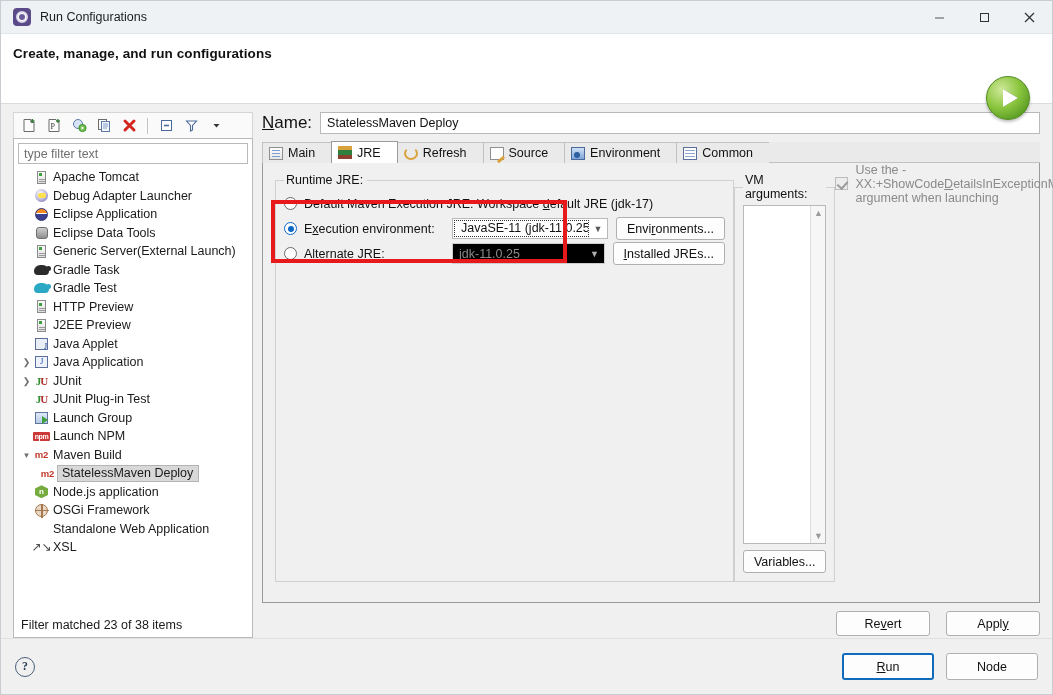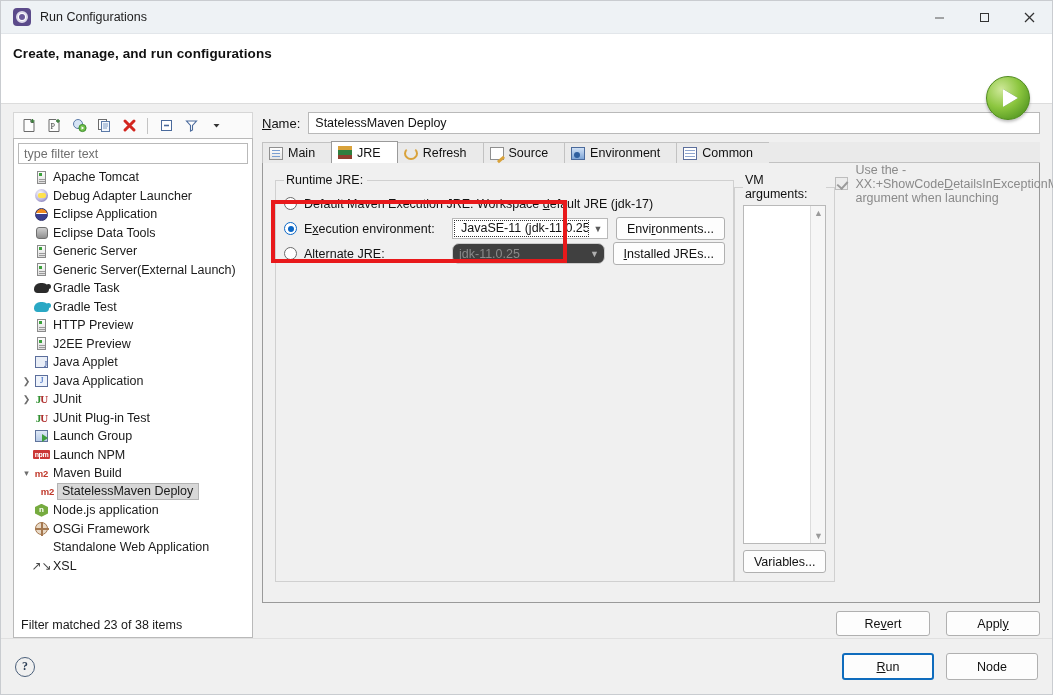--- a/index.html
+++ b/index.html
@@ -148,21 +148,21 @@
   .ic-node{width:13px;height:13px;background:#76ab3f;clip-path:polygon(50% 0,100% 25%,100% 75%,50% 100%,0 75%,0 25%);display:flex;align-items:center;justify-content:center;}
   .ic-node span{color:#fff;font-size:8px;font-weight:bold;line-height:1;}
   .ic-osgi{width:13px;height:13px;border-radius:50%;border:1.5px solid #a5784f;position:relative;background:#e8d9c6;}
   .ic-osgi:before{content:"";position:absolute;left:5px;top:-1px;width:1.5px;height:14px;background:#a5784f;}
   .ic-osgi:after{content:"";position:absolute;top:5px;left:-1px;width:14px;height:1.5px;background:#a5784f;}
   .ic-xsl{font-size:12px;color:#4a4a4a;line-height:1;}
 
   
   .right { flex:1; display:flex; flex-direction:column; min-width:0; }
   .name-row { display:flex; align-items:center; gap:8px; margin-bottom:7px; padding-left:3px;}
-  .name-lbl { font-size:13px; }
+  .name-lbl { font-size:17px; }
   .name-lbl u { text-decoration:underline; }
   .name-input {
     flex:1; height:22px; border:1px solid #b9b9b9; background:#fff;
     padding:1px 6px; font-size:12.5px; font-family:"Liberation Sans", sans-serif;
     color:#111; outline:none;
   }
   .tabs { display:flex; align-items:flex-end; height:22px; position:relative; z-index:2; padding-left:3px;}
   .tab {
     display:flex; align-items:center; gap:5px; height:21px; padding:0 16px 0 6px;
     font-size:12.5px; background:#eaeaea; border:1px solid #c2c2c2; border-bottom:none;
@@ -213,21 +213,21 @@
   .combo {
     flex:1; height:21px; border:1px solid #b9b9b9; background:#fff; display:flex;
     align-items:center; min-width:0;
   }
   .combo .val { flex:1; padding:0 6px; font-size:12.5px; white-space:nowrap; overflow:hidden; }
   .combo .val.dotted { border:1px dotted #333; height:17px; line-height:15px; margin:1px 0 1px 1px; max-width:135px;}
   .combo .arw {
     width:18px; height:19px; display:flex; align-items:center; justify-content:center;
     color:#5a5a5a; font-size:9px; flex:0 0 18px;
   }
-  .combo.disabled { background:#404040; border-color:#cdcdcd;border-radius:7px; }
+  .combo.disabled { background:#000000; border-color:#cdcdcd; }
   .combo.disabled .val { color:#8a8a8a; }
   .combo.disabled .arw { color:#b0b0b0; }
 
   .btn {
     height:23px; min-width:60px; padding:0 10px; background:#fdfdfd;
     border:1px solid #b0b0b0; border-radius:3px; font-size:12.5px;
     font-family:"Liberation Sans", sans-serif; color:#111; cursor:default;
     display:inline-flex; align-items:center; justify-content:center; white-space:nowrap;
   }
   .btn u { text-decoration:underline; }
@@ -396,27 +396,20 @@
                 <span class="ic-ecl"></span>
               </span>
               <span class="lbl">Eclipse Application</span>
             </div>
             <div class="tree-row">
               <span class="arrow"></span>
               <span class="ico">
                 <span class="ic-db"></span>
               </span>
               <span class="lbl">Eclipse Data Tools</span>
-            </div>
-            <div class="tree-row">
-              <span class="arrow"></span>
-              <span class="ico">
-                <span class="ic-server"></span>
-              </span>
-              <span class="lbl">Generic Server</span>
             </div>
             <div class="tree-row">
               <span class="arrow"></span>
               <span class="ico">
                 <span class="ic-server"></span>
               </span>
               <span class="lbl">Generic Server(External Launch)</span>
             </div>
             <div class="tree-row">
               <span class="arrow"></span>

